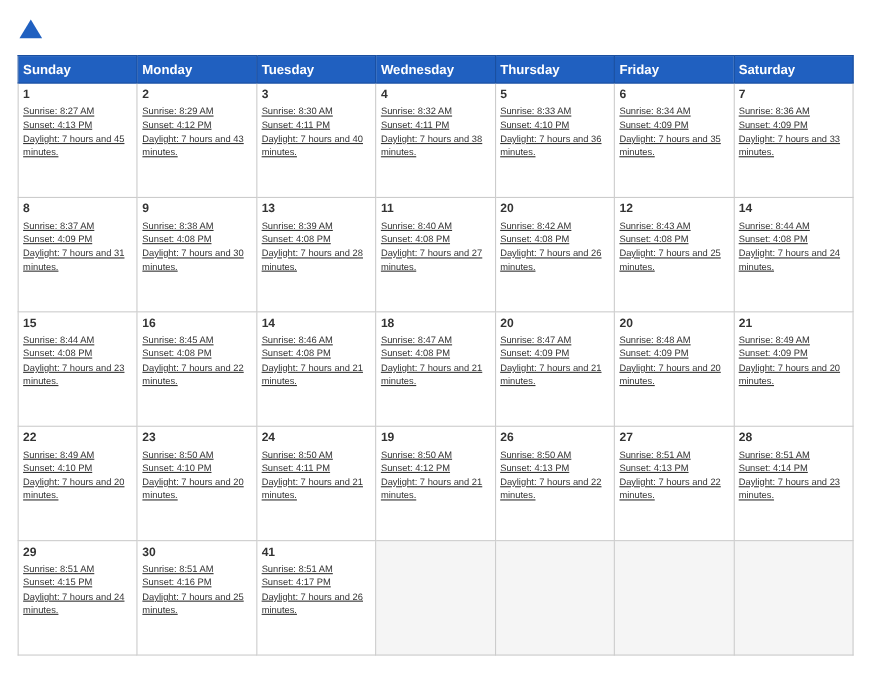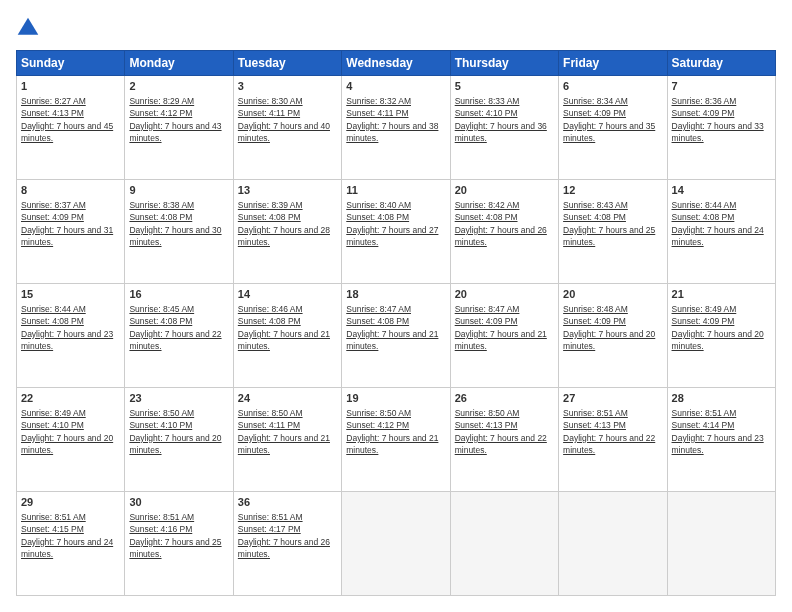--- a/index.html
+++ b/index.html
@@ -160,21 +160,21 @@
           <td><span class="day-num">23</span><span class="day-info">Sunrise: 8:50 AM<br>Sunset: 4:10 PM<br>Daylight: 7 hours and 20 minutes.</span></td>
           <td><span class="day-num">24</span><span class="day-info">Sunrise: 8:50 AM<br>Sunset: 4:11 PM<br>Daylight: 7 hours and 21 minutes.</span></td>
           <td><span class="day-num">19</span><span class="day-info">Sunrise: 8:50 AM<br>Sunset: 4:12 PM<br>Daylight: 7 hours and 21 minutes.</span></td>
           <td><span class="day-num">26</span><span class="day-info">Sunrise: 8:50 AM<br>Sunset: 4:13 PM<br>Daylight: 7 hours and 22 minutes.</span></td>
           <td><span class="day-num">27</span><span class="day-info">Sunrise: 8:51 AM<br>Sunset: 4:13 PM<br>Daylight: 7 hours and 22 minutes.</span></td>
           <td><span class="day-num">28</span><span class="day-info">Sunrise: 8:51 AM<br>Sunset: 4:14 PM<br>Daylight: 7 hours and 23 minutes.</span></td>
         </tr>
         <tr>
           <td><span class="day-num">29</span><span class="day-info">Sunrise: 8:51 AM<br>Sunset: 4:15 PM<br>Daylight: 7 hours and 24 minutes.</span></td>
           <td><span class="day-num">30</span><span class="day-info">Sunrise: 8:51 AM<br>Sunset: 4:16 PM<br>Daylight: 7 hours and 25 minutes.</span></td>
-          <td><span class="day-num">36</span><span class="day-info">Sunrise: 8:51 AM<br>Sunset: 4:17 PM<br>Daylight: 7 hours and 26 minutes.</span></td>
+          <td><span class="day-num">41</span><span class="day-info">Sunrise: 8:51 AM<br>Sunset: 4:17 PM<br>Daylight: 7 hours and 26 minutes.</span></td>
           <td class="empty"></td>
           <td class="empty"></td>
           <td class="empty"></td>
           <td class="empty"></td>
         </tr>
       </tbody>
   </table>
 </div>
 
 </body></html>

